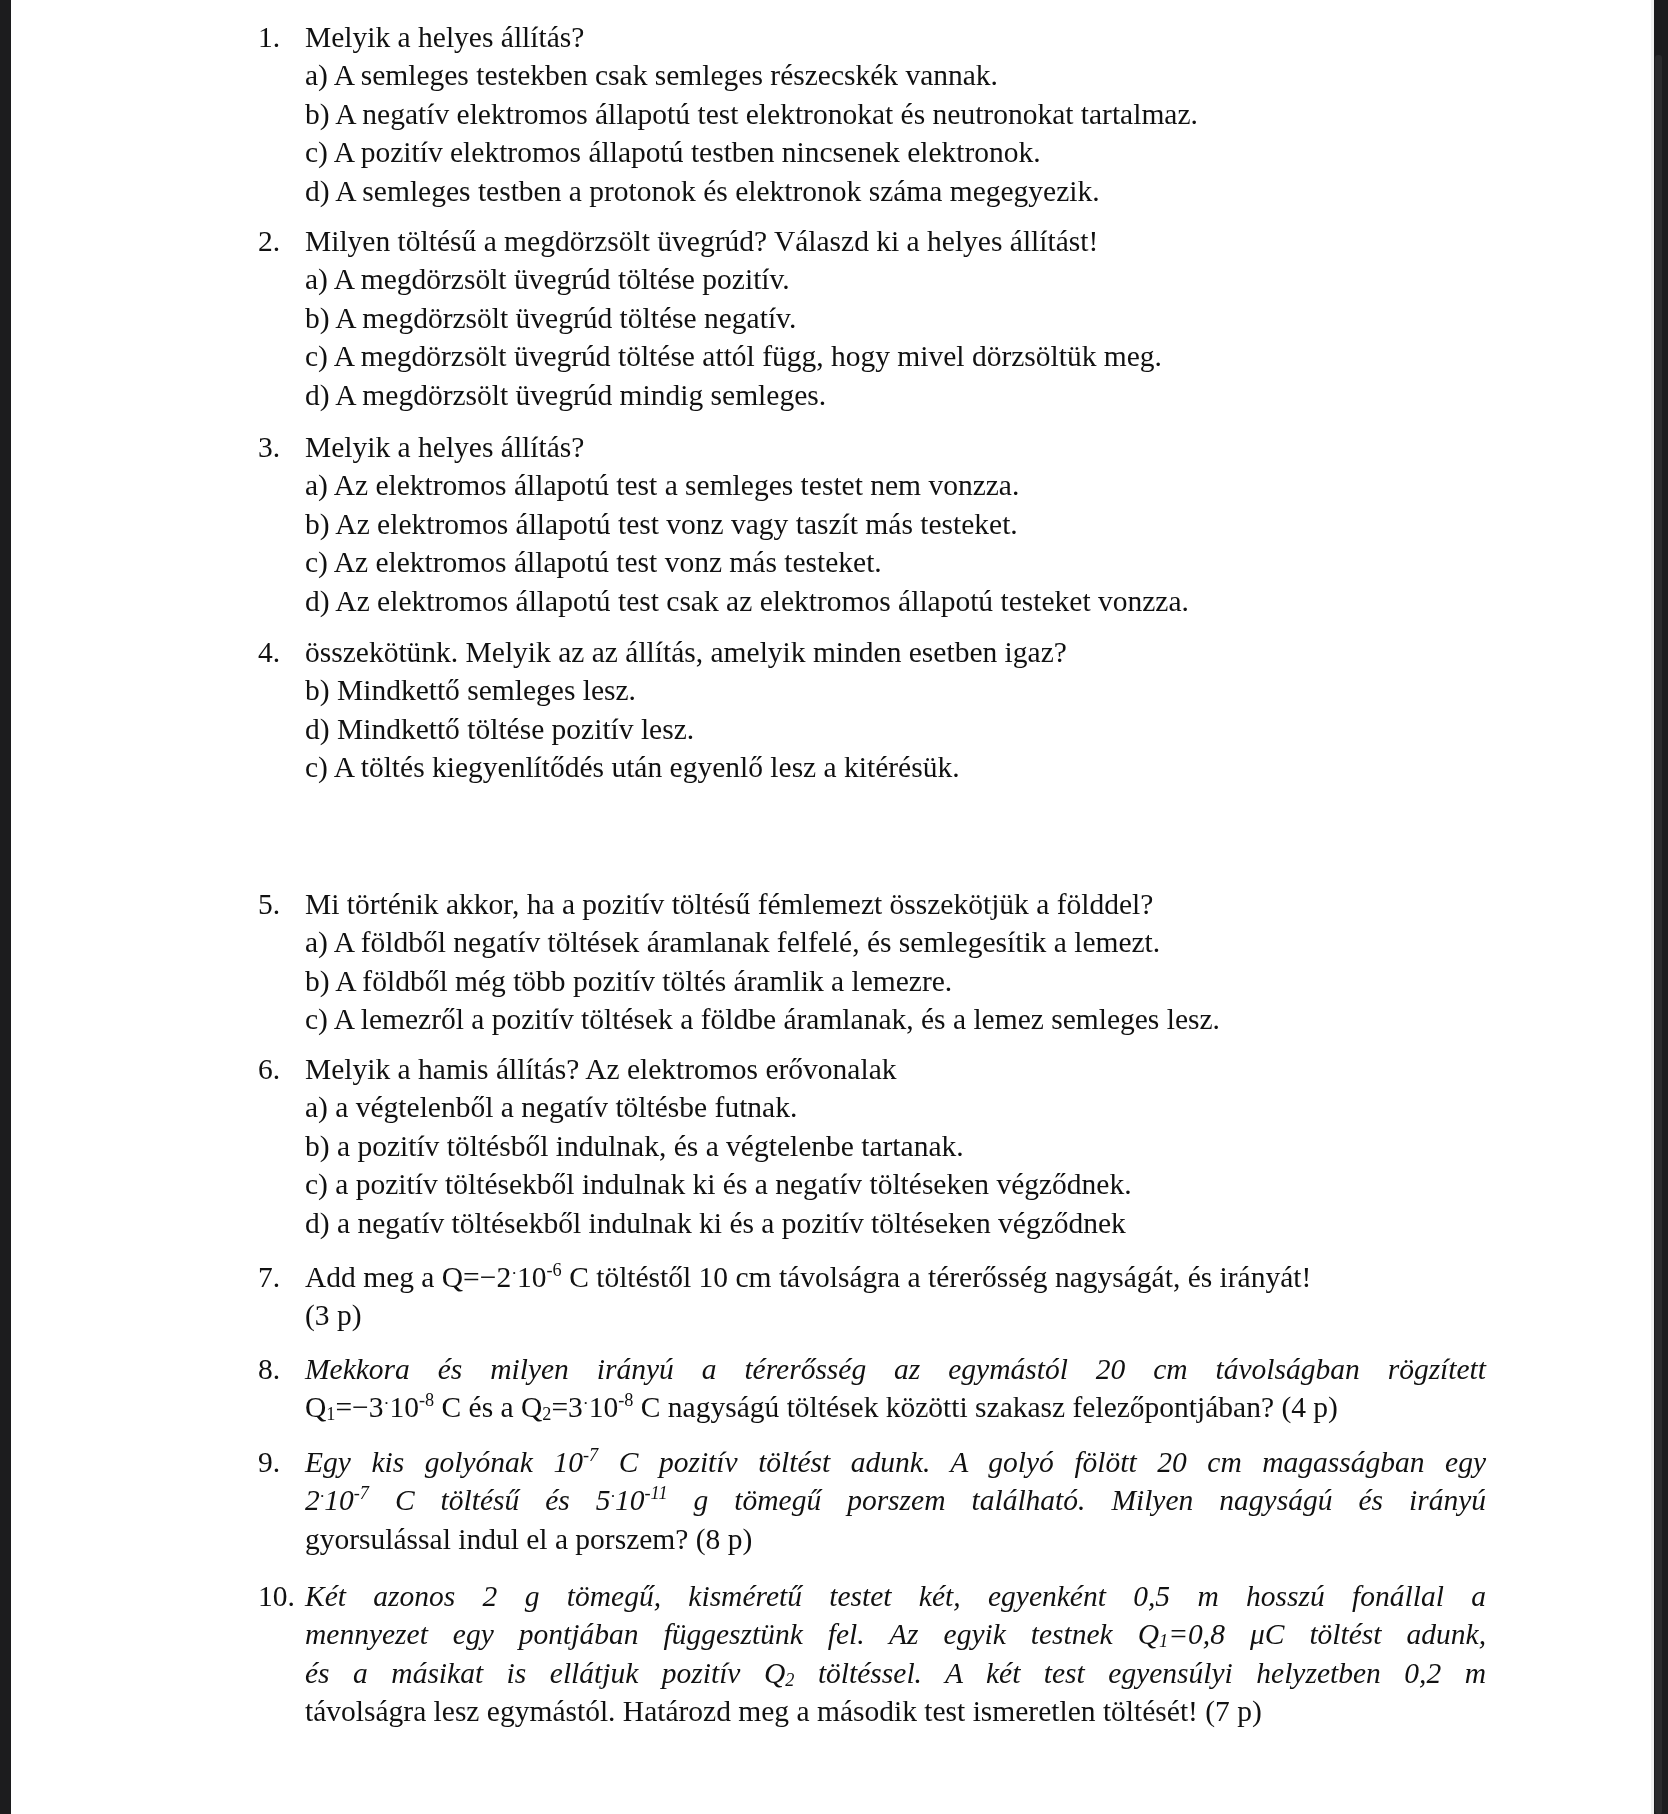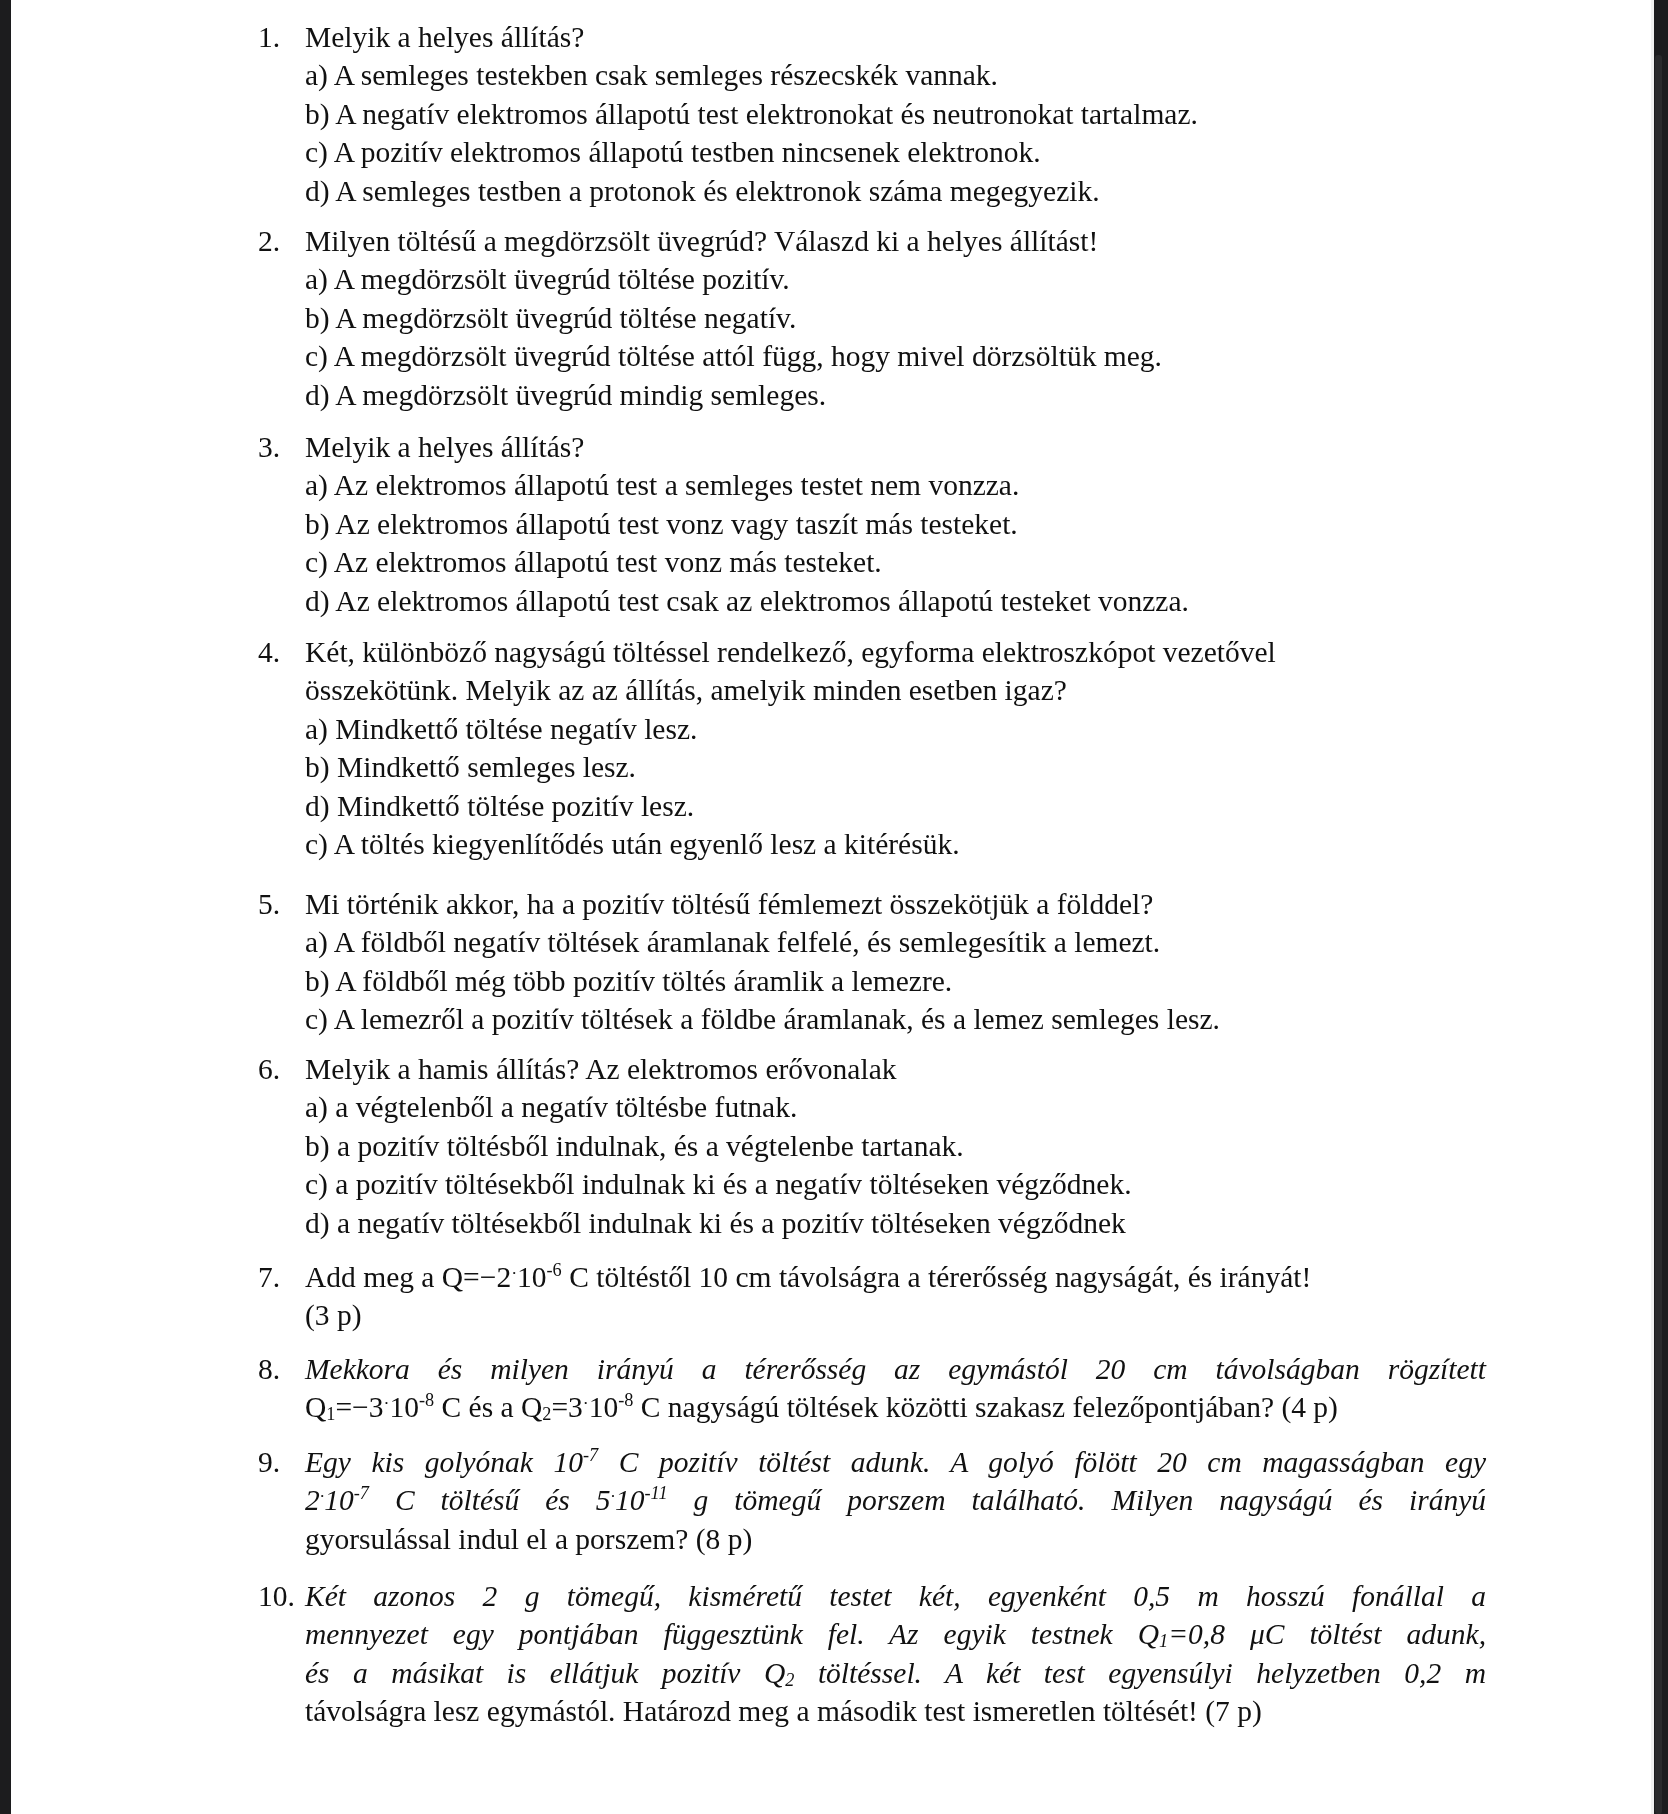--- a/index.html
+++ b/index.html
@@ -110,23 +110,21 @@
       <span class="line">a) Az elektromos állapotú test a semleges testet nem vonzza.</span>
       <span class="line">b) Az elektromos állapotú test vonz vagy taszít más testeket.</span>
       <span class="line">c) Az elektromos állapotú test vonz más testeket.</span>
       <span class="line">d) Az elektromos állapotú test csak az elektromos állapotú testeket vonzza.</span>
     </div>
   </div>
 
   <div class="q" style="top:633px">
     <span class="num">4.</span>
     <div class="body">
-      <span class="line">Két, különböző nagyságú töltéssel rendelkező, egyforma elektroszkópot vezetővel</span>
       <span class="line">összekötünk. Melyik az az állítás, amelyik minden esetben igaz?</span>
-      <span class="line">a) Mindkettő töltése negatív lesz.</span>
       <span class="line">b) Mindkettő semleges lesz.</span>
       <span class="line">d) Mindkettő töltése pozitív lesz.</span>
       <span class="line">c) A töltés kiegyenlítődés után egyenlő lesz a kitérésük.</span>
     </div>
   </div>
 
   <div class="q" style="top:885px">
     <span class="num">5.</span>
     <div class="body">
       <span class="line">Mi történik akkor, ha a pozitív töltésű fémlemezt összekötjük a földdel?</span>

